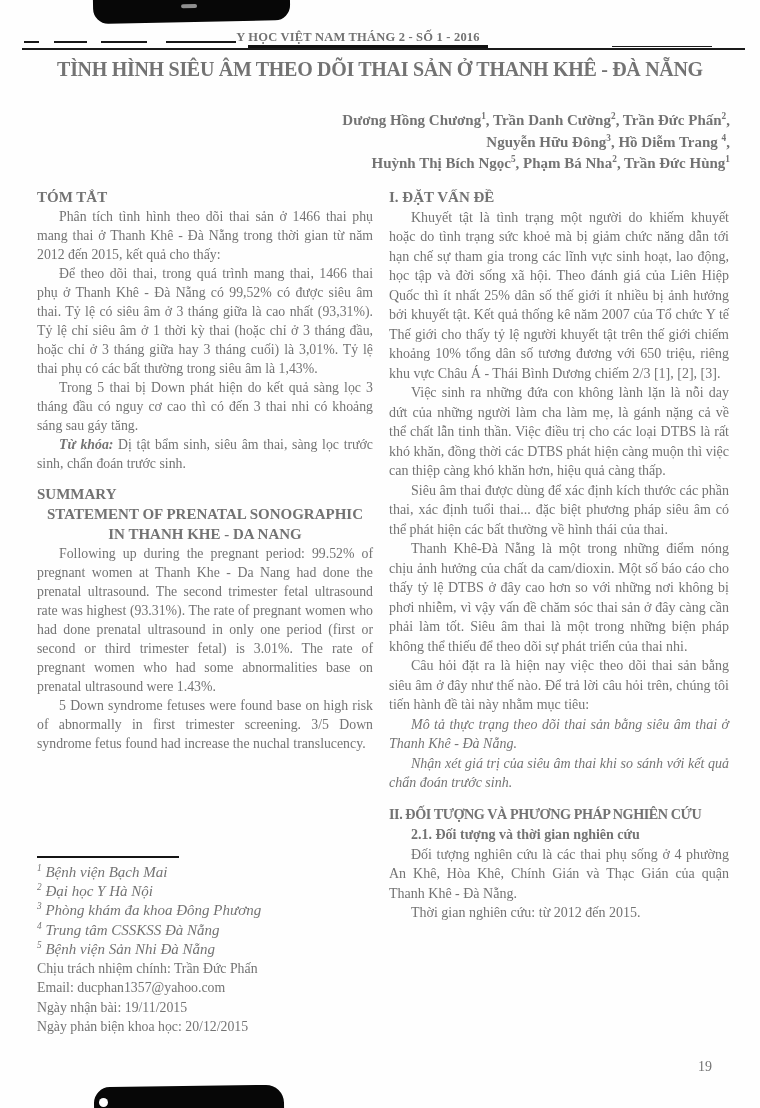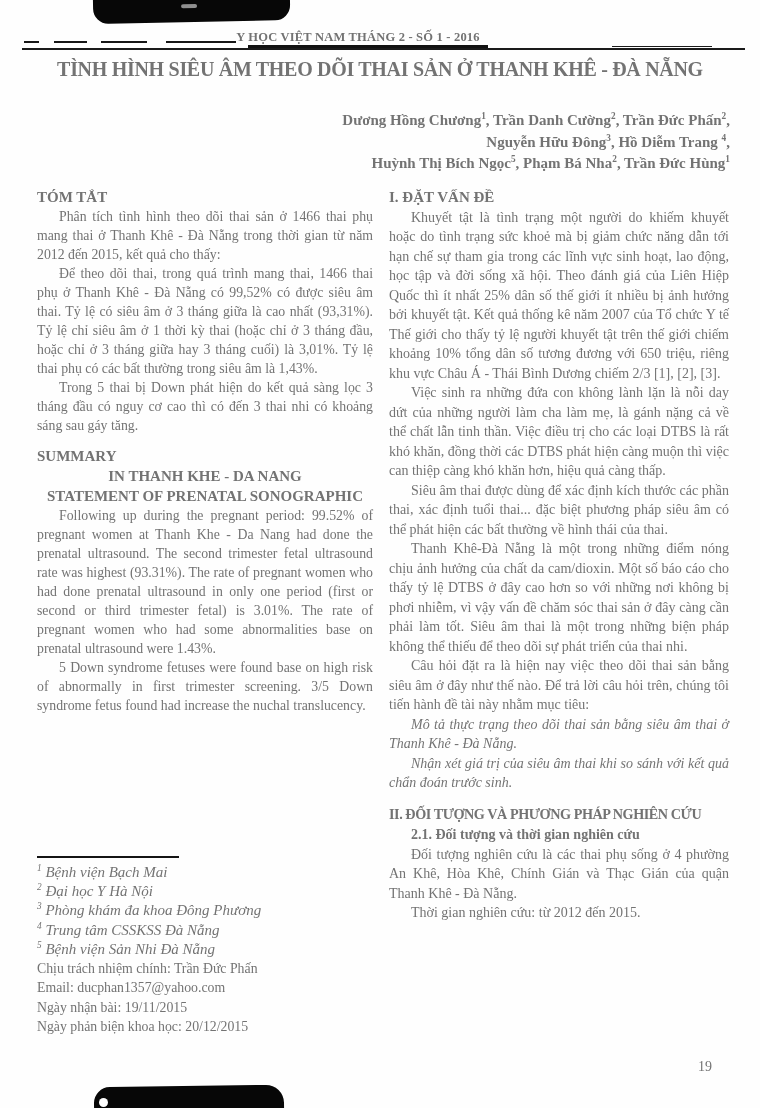--- a/index.html
+++ b/index.html
@@ -83,23 +83,24 @@
       <p class="al"><span>Dương Hồng Chương</span><sup>1</sup><span>, Trần Danh Cường</span><sup>2</sup><span>, Trần Đức Phấn</span><sup>2</sup><span>,</span></p>
       <p class="al"><span>Nguyễn Hữu Đông</span><sup>3</sup><span>, Hồ Diễm Trang </span><sup>4</sup><span>,</span></p>
       <p class="al"><span>Huỳnh Thị Bích Ngọc</span><sup>5</sup><span>, Phạm Bá Nha</span><sup>2</sup><span>, Trần Đức Hùng</span><sup>1</sup></p>
     </div>
 
   <div class="col leftc">
       <p class="h first"><span>TÓM TẮT</span></p>
       <p class="p"><span>Phân tích tình hình theo dõi thai sản ở 1466 thai phụ mang thai ở Thanh Khê - Đà Nẵng trong thời gian từ năm 2012 đến 2015, kết quả cho thấy:</span></p>
       <p class="p"><span>Để theo dõi thai, trong quá trình mang thai, 1466 thai phụ ở Thanh Khê - Đà Nẵng có 99,52% có được siêu âm thai. Tỷ lệ có siêu âm ở 3 tháng giữa là cao nhất (93,31%). Tỷ lệ chỉ siêu âm ở 1 thời kỳ thai (hoặc chỉ ở 3 tháng đầu, hoặc chỉ ở 3 tháng giữa hay 3 tháng cuối) là 3,01%. Tỷ lệ thai phụ có các bất thường trong siêu âm là 1,43%.</span></p>
       <p class="p"><span>Trong 5 thai bị Down phát hiện do kết quả sàng lọc 3 tháng đầu có nguy cơ cao thì có đến 3 thai nhi có khoảng sáng sau gáy tăng.</span></p>
+      <p class="p"><span style="font-weight: bold; font-style: italic;">Từ khóa:</span><span> Dị tật bẩm sinh, siêu âm thai, sàng lọc trước sinh, chẩn đoán trước sinh.</span></p>
       <p class="h"><span>SUMMARY</span></p>
+      <p class="hc"><span>STATEMENT OF PRENATAL SONOGRAPHIC</span></p>
       <p class="hc"><span>IN THANH KHE - DA NANG</span></p>
-      <p class="hc"><span>STATEMENT OF PRENATAL SONOGRAPHIC</span></p>
       <p class="p"><span>Following up during the pregnant period: 99.52% of pregnant women at Thanh Khe - Da Nang had done the prenatal ultrasound. The second trimester fetal ultrasound rate was highest (93.31%). The rate of pregnant women who had done prenatal ultrasound in only one period (first or second or third trimester fetal) is 3.01%. The rate of pregnant women who had some abnormalities base on prenatal ultrasound were 1.43%.</span></p>
       <p class="p"><span>5 Down syndrome fetuses were found base on high risk of abnormally in first trimester screening. 3/5 Down syndrome fetus found had increase the nuchal translucency.</span></p>
     </div>
 
   <div class="footnotes">
     <div class="fnrule"></div>
     <div>
         <p class="fn"><sup>1</sup><span> Bệnh viện Bạch Mai</span></p>
         <p class="fn"><sup>2</sup><span> Đại học Y Hà Nội</span></p>
         <p class="fn"><sup>3</sup><span> Phòng khám đa khoa Đông Phương</span></p>

